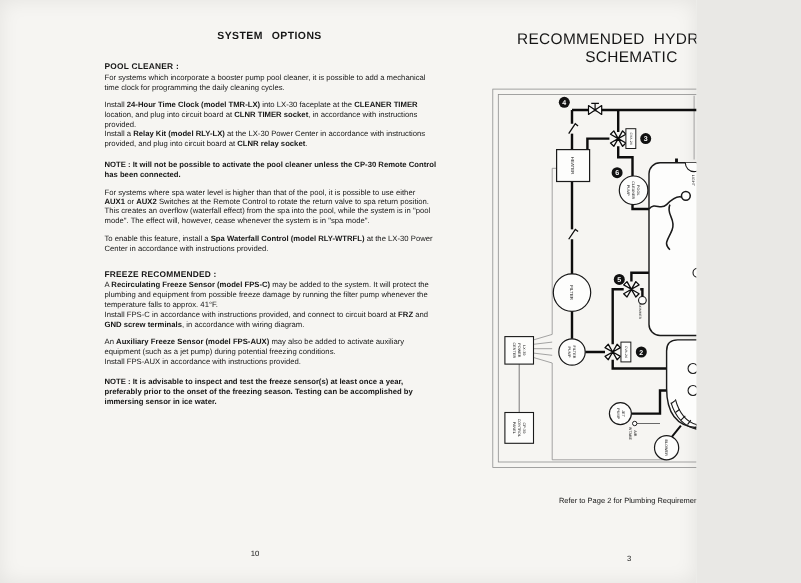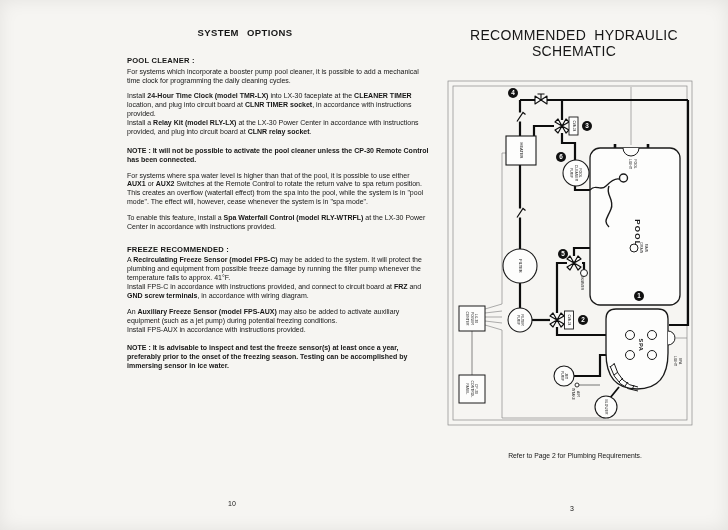--- a/index.html
+++ b/index.html
@@ -1,23 +1,23 @@
 <!DOCTYPE html>
 <html><head>
 <meta charset="utf-8">
 <style>
   html,body{margin:0;padding:0;}
   body{background:#e9e8e5;font-family:"Liberation Sans","DejaVu Sans",sans-serif;}
-  #page{position:relative;width:728px;height:530px;background:#f6f5f2;overflow:hidden;
+  #page{position:relative;width:633px;height:530px;background:#f6f5f2;overflow:hidden;
         box-shadow:inset 0 0 18px rgba(0,0,0,.08);color:#161616;}
   .ltitle{position:absolute;left:95px;top:27px;width:300px;text-align:center;
           font-size:9.5px;font-weight:bold;letter-spacing:.4px;word-spacing:5px;}
   .rtitle{position:absolute;left:428px;top:27px;width:292px;text-align:center;
           font-size:14px;font-weight:normal;letter-spacing:.3px;word-spacing:4px;}
-  .leftcol{position:absolute;left:95px;top:44px;width:302px;font-size:7px;line-height:1.27;margin-left:32px;}
+  .leftcol{position:absolute;left:95px;top:44px;width:302px;font-size:7px;line-height:1.27;}
   .sec-h{font-weight:bold;font-size:7.6px;margin:13px 0 2px 0;letter-spacing:.2px;}
   .leftcol .p{margin:0 0 7px 0;}
   .leftcol .note{margin:10px 0 7px 0;font-weight:bold;}
   .caption{position:absolute;left:443px;top:452px;width:264px;text-align:center;font-size:6.8px;}
   .pgnum{position:absolute;font-size:7px;}
   #pg-left{left:228px;top:500px;}
   #pg-right{left:570px;top:505px;}
   svg text{font-family:"Liberation Sans","DejaVu Sans",sans-serif;fill:#161616;}
   svg .lab{font-size:3.3px;letter-spacing:.1px;text-anchor:middle;}
   svg .lab4{font-size:4px;text-anchor:middle;}

